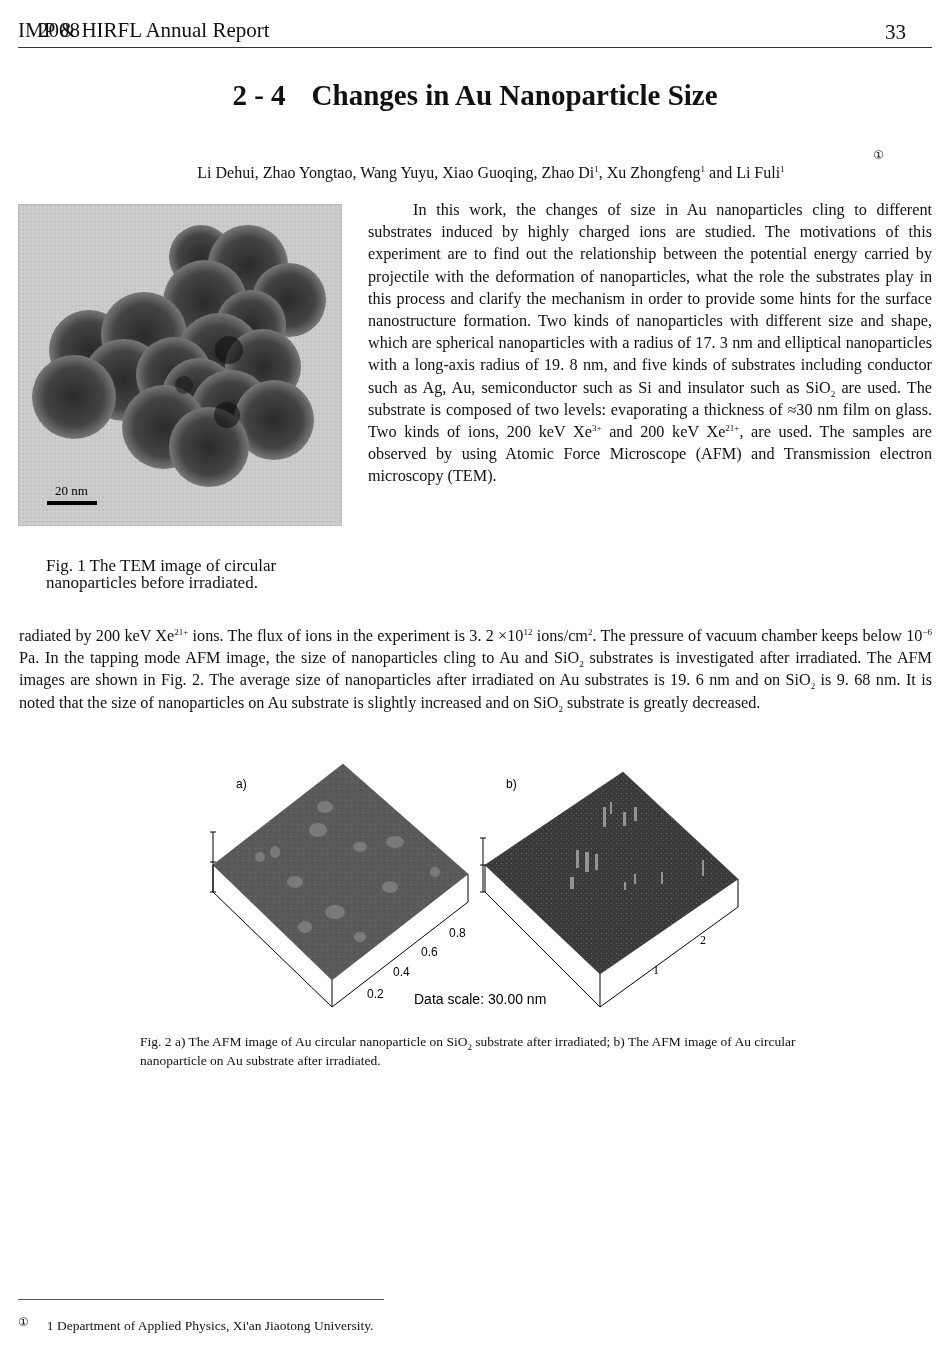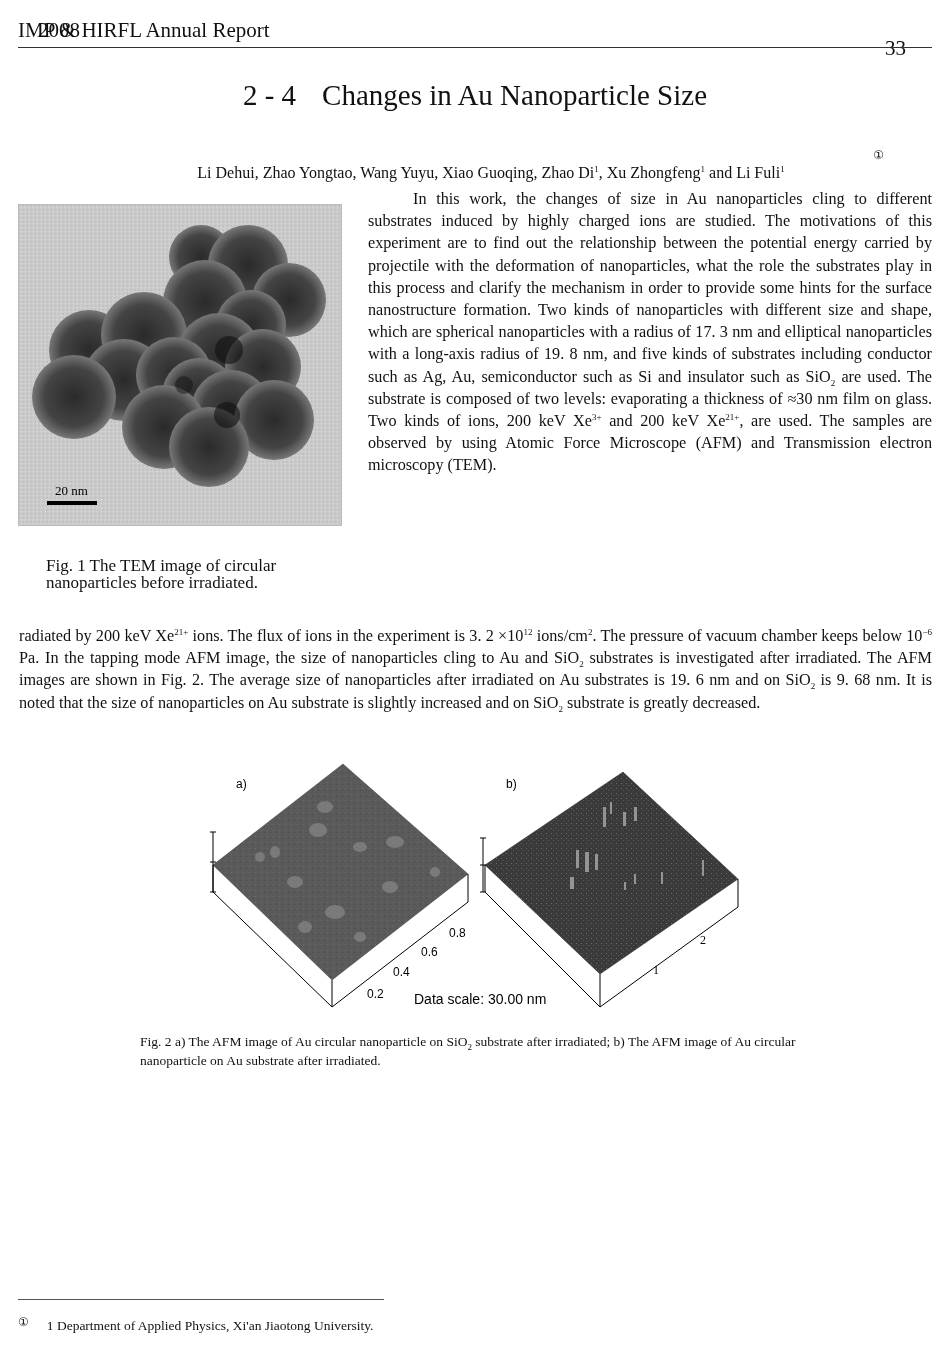--- a/index.html
+++ b/index.html
@@ -2,36 +2,36 @@
 <html><head>
 <meta charset="utf-8">
 <style>
   * { box-sizing: border-box; margin: 0; padding: 0; }
   html, body { width: 950px; height: 1354px; background: #ffffff; }
   body { position: relative; font-family: "Liberation Serif", "DejaVu Serif", serif; color: #111; overflow: hidden; }
 
   .running-header { position: absolute; left: 18px; right: 18px; top: 16px; height: 24px; font-size: 21px; }
   .running-header .year { position: absolute; left: 20px; top: 2px; }
   .running-header .journal { position: absolute; left: 0; right: 0; top: 2px; text-align: left; }
-  .running-header .page-no { position: absolute; right: 26px; top: 20px; }
+  .running-header .page-no { position: absolute; right: 26px; top: 4px; }
   .header-rule { position: absolute; left: 18px; right: 18px; top: 47px; border-top: 1px solid #333; }
 
-  .title { position: absolute; left: 0; right: 0; top: 76px; text-align: center; font-weight: normal; font-size: 29px; line-height: 38px; }
+  .title { position: absolute; left: 0; right: 0; top: 76px; text-align: center; font-weight: bold; font-size: 29px; line-height: 38px; }
   .title .sec { margin-right: 26px; }
   .authors { position: absolute; left: 0; right: 0; top: 164px; text-align: center; font-size: 16px; padding-left: 32px; }
   .authors sup { font-size: 9px; }
   .circled-mark { position: absolute; right: 66px; top: 148px; font-size: 12px; }
 
   .fig1 { position: absolute; left: 18px; top: 204px; width: 324px; height: 322px; background: #be185d; border: 1px solid #bbb; overflow: hidden; }
   .fig1 svg { display: block; }
   .fig1-caption { position: absolute; left: 46px; top: 557px; width: 300px; font-size: 17px; line-height: 17px; }
 
   .body { font-size: 16.2px; line-height: 22.2px; text-align: justify; }
   .body p { text-align: justify; }
-  .col-right { position: absolute; left: 368px; top: 188px; width: 564px; }
+  .col-right { position: absolute; left: 368px; top: 199px; width: 564px; }
   .col-right p.indent { text-indent: 45px; }
   .full-width { position: absolute; left: 19px; top: 625px; width: 913px; }
   sup { font-size: 9px; vertical-align: super; line-height: 0; }
   sub { font-size: 9px; vertical-align: sub; line-height: 0; }
 
   .fig2 { position: absolute; left: 200px; top: 762px; width: 560px; height: 250px; }
   .fig2 svg { display: block; }
   .fig2-caption { position: absolute; left: 140px; top: 1032px; width: 680px; font-size: 13.5px; line-height: 19px; }
 
   .foot-rule { position: absolute; left: 18px; top: 1299px; width: 366px; border-top: 1px solid #555; }

